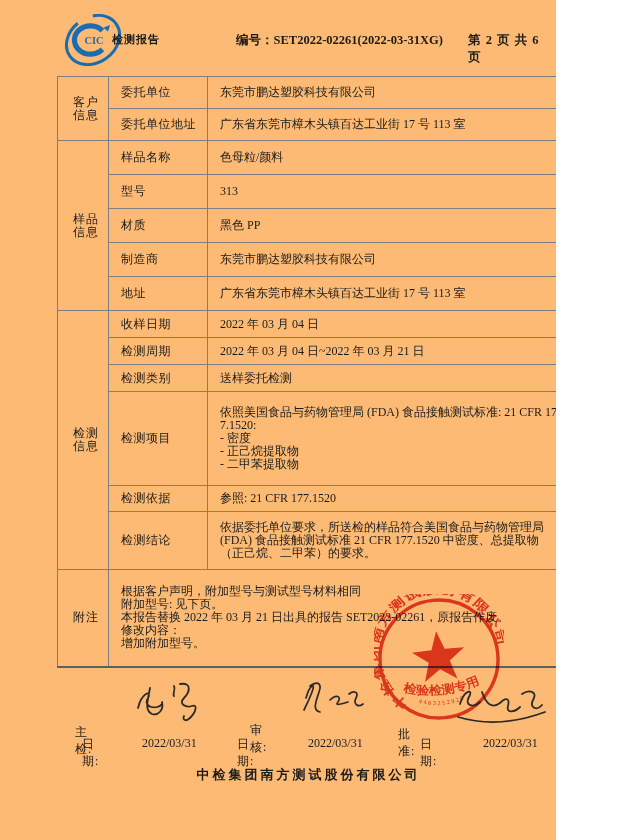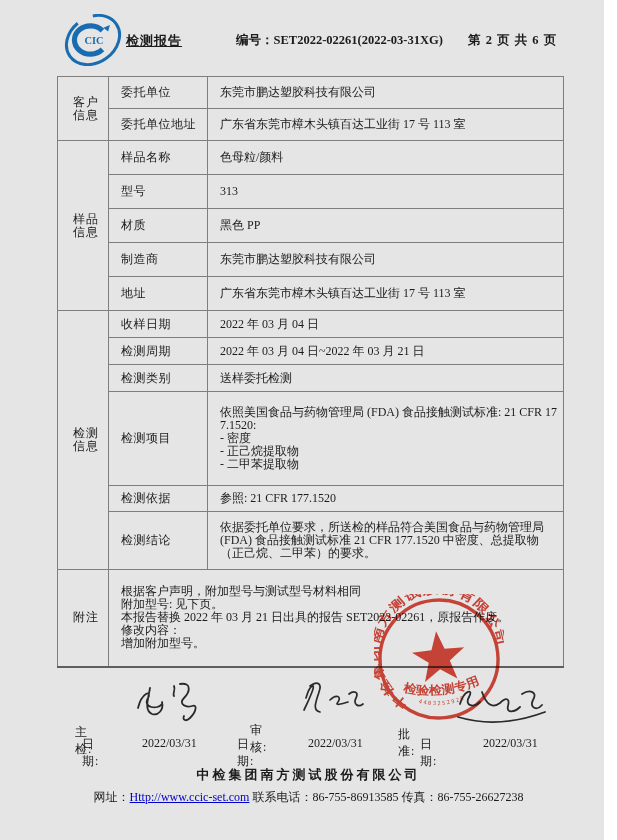--- a/index.html
+++ b/index.html
@@ -1,27 +1,26 @@
 <!DOCTYPE html>
 <html><head>
 <meta charset="utf-8">
 <style>
   html,body{margin:0;padding:0;background:#ffffff;}
   .page{
     position:relative;
     width:556px;height:840px;
-    background:#e5e5e5;
+    background:#fdba74;
     font-family:"Liberation Serif","DejaVu Serif",serif;
     color:#1b1b1b;
     overflow:hidden;
-    padding-left:48px;
   }
   
   .hdr-logo{position:absolute;left:60px;top:14px;width:66px;height:52px;}
-  .hdr-title{position:absolute;left:126px;top:32px;font-size:13px;font-weight:bold;letter-spacing:1px;text-decoration:underline;}
+  .hdr-title{position:absolute;left:112px;top:32px;font-size:11px;font-weight:bold;letter-spacing:1px;}
   .hdr-no{position:absolute;left:236px;top:32px;font-size:12.5px;font-weight:bold;}
   .hdr-page{position:absolute;left:468px;top:32px;font-size:12.5px;font-weight:bold;letter-spacing:1px;}
   
   table.rpt{
     position:absolute;left:57px;top:76px;width:506px;
     border-collapse:collapse;table-layout:fixed;
     font-size:12px;line-height:13px;
   }
   table.rpt td{
     border:1px solid #7e7e7e;
@@ -193,16 +192,15 @@
     <span class="date-label" style="left:82px;top:736px">日期:</span>
     <span class="date-val" style="left:142px;top:736px">2022/03/31</span>
     <span class="date-label" style="left:237px;top:736px">日期:</span>
     <span class="date-val" style="left:308px;top:736px">2022/03/31</span>
     <span class="date-label" style="left:420px;top:736px">日期:</span>
     <span class="date-val" style="left:483px;top:736px">2022/03/31</span>
   </div>
 
   <div class="footer">
     <div class="f-company">中检集团南方测试股份有限公司</div>
-    <div class="f-line"><span>网址：</span><span class="f-link">Http://www.ccic-set.com</span><span> </span><span>联系电话：86-755-86913585</span><span> </span><span>传真：86-755-26627238</span></div>
   </div>
 
 </div>
 
 </body></html>

